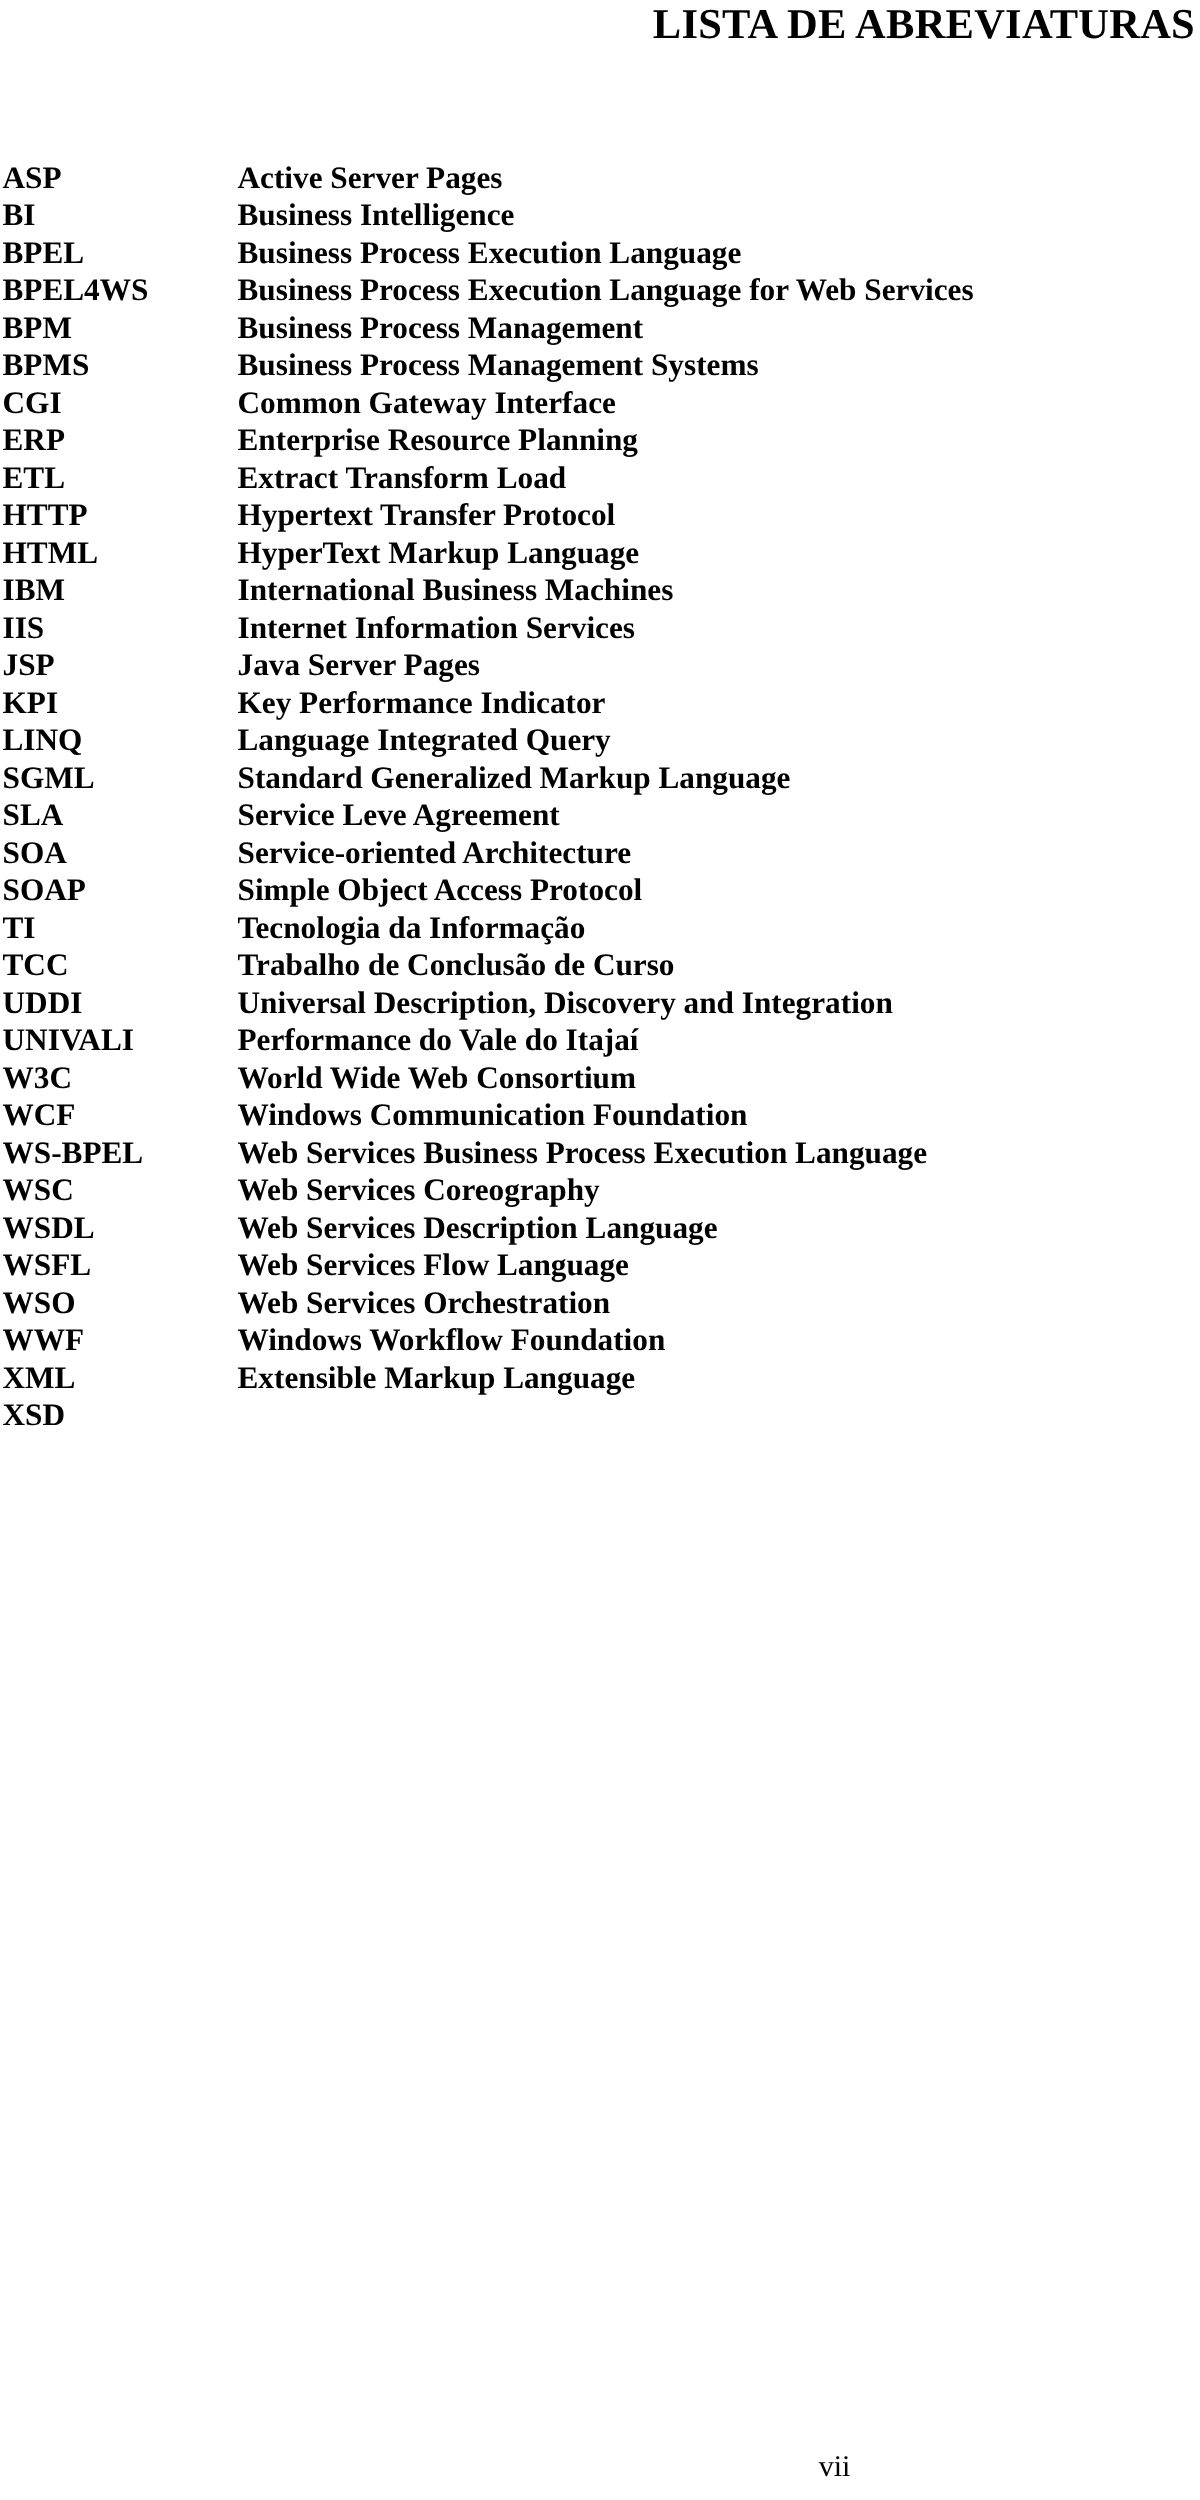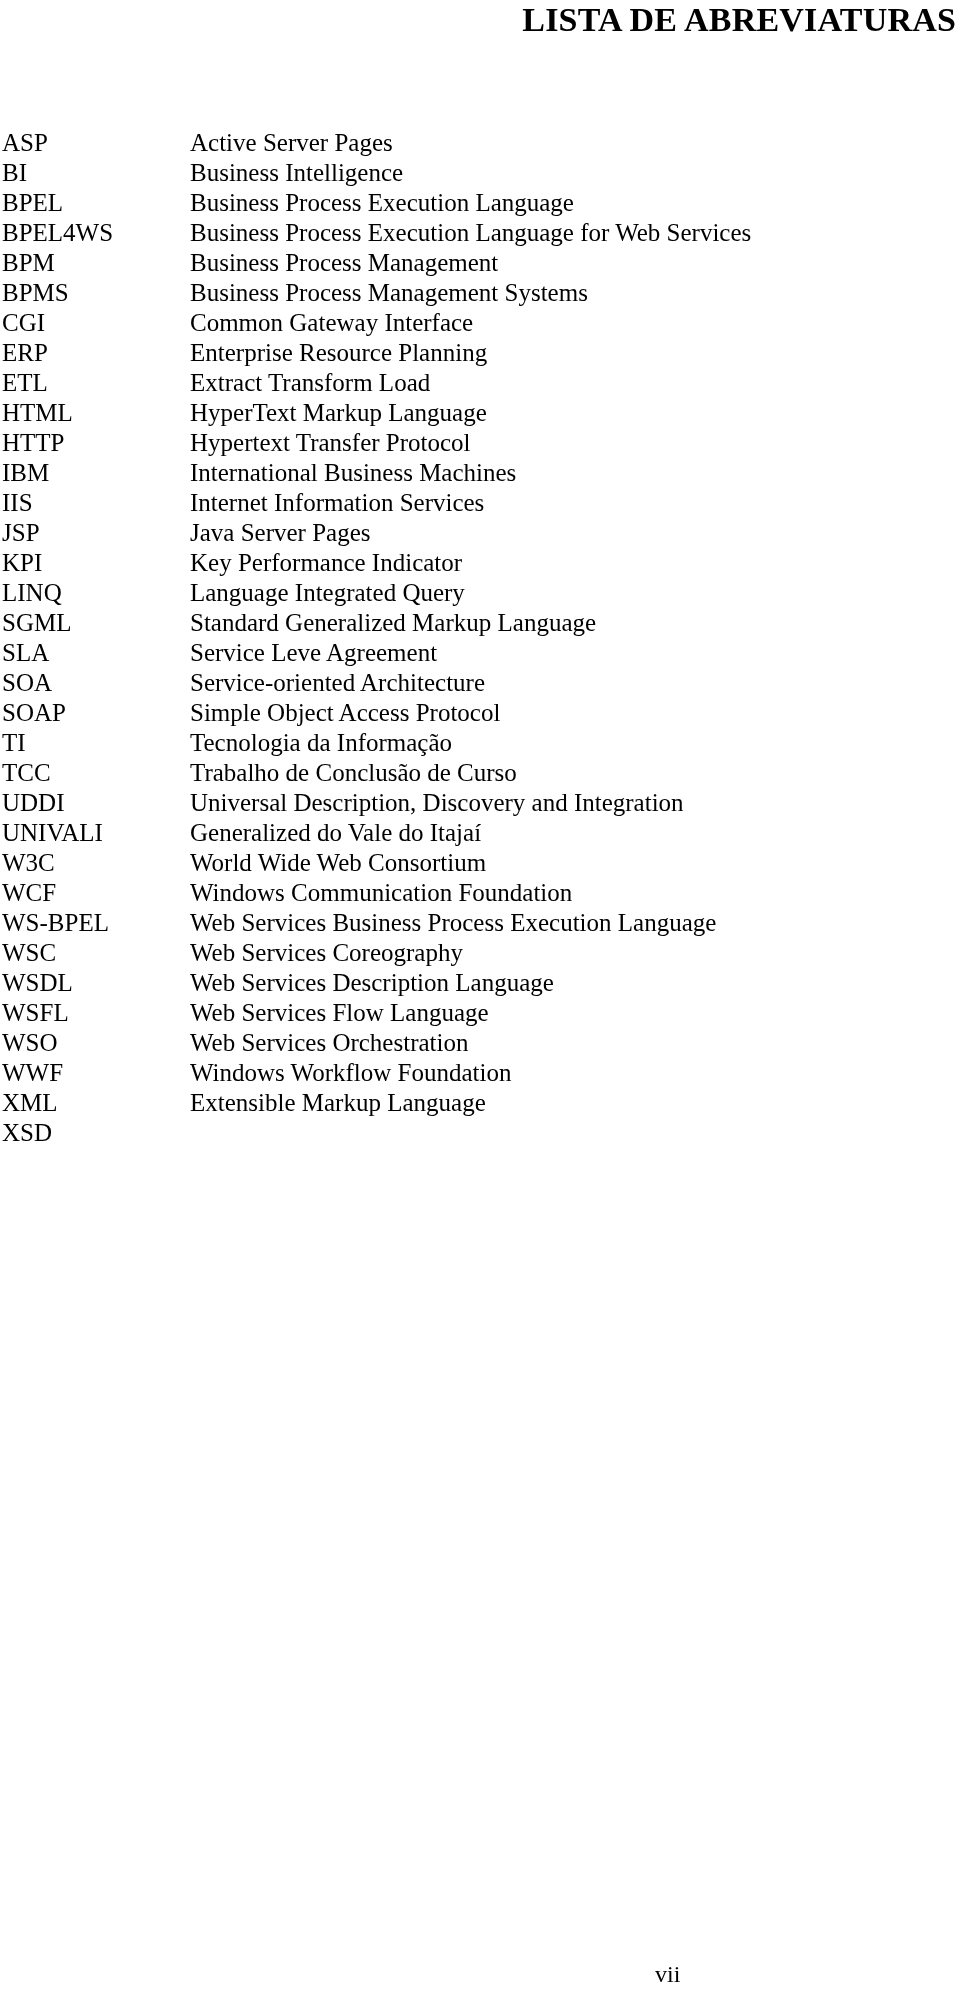--- a/index.html
+++ b/index.html
@@ -35,20 +35,21 @@
     letter-spacing: 0.2px;
     line-height: 40px;
     white-space: nowrap;
   }
 
   .abbrev-list {
     position: absolute;
     left: 2px;
     top: 128px;
     width: 956px;
+    font-weight: bold;
   }
 
   .abbrev-row {
     display: block;
     position: relative;
     height: 30px;
     line-height: 30px;
     white-space: nowrap;
   }
 
@@ -125,28 +126,28 @@
       </div>
       <div class="abbrev-row">
         <span class="abbrev-term">ERP</span>
         <span class="abbrev-def">Enterprise Resource Planning</span>
       </div>
       <div class="abbrev-row">
         <span class="abbrev-term">ETL</span>
         <span class="abbrev-def">Extract Transform Load</span>
       </div>
       <div class="abbrev-row">
+        <span class="abbrev-term">HTTP</span>
+        <span class="abbrev-def">Hypertext Transfer Protocol</span>
+      </div>
+      <div class="abbrev-row">
         <span class="abbrev-term">HTML</span>
         <span class="abbrev-def">HyperText Markup Language</span>
       </div>
       <div class="abbrev-row">
-        <span class="abbrev-term">HTTP</span>
-        <span class="abbrev-def">Hypertext Transfer Protocol</span>
-      </div>
-      <div class="abbrev-row">
         <span class="abbrev-term">IBM</span>
         <span class="abbrev-def">International Business Machines</span>
       </div>
       <div class="abbrev-row">
         <span class="abbrev-term">IIS</span>
         <span class="abbrev-def">Internet Information Services</span>
       </div>
       <div class="abbrev-row">
         <span class="abbrev-term">JSP</span>
         <span class="abbrev-def">Java Server Pages</span>
@@ -182,21 +183,21 @@
       <div class="abbrev-row">
         <span class="abbrev-term">TCC</span>
         <span class="abbrev-def">Trabalho de Conclusão de Curso</span>
       </div>
       <div class="abbrev-row">
         <span class="abbrev-term">UDDI</span>
         <span class="abbrev-def">Universal Description, Discovery and Integration</span>
       </div>
       <div class="abbrev-row">
         <span class="abbrev-term">UNIVALI</span>
-        <span class="abbrev-def">Generalized do Vale do Itajaí</span>
+        <span class="abbrev-def">Performance do Vale do Itajaí</span>
       </div>
       <div class="abbrev-row">
         <span class="abbrev-term">W3C</span>
         <span class="abbrev-def">World Wide Web Consortium</span>
       </div>
       <div class="abbrev-row">
         <span class="abbrev-term">WCF</span>
         <span class="abbrev-def">Windows Communication Foundation</span>
       </div>
       <div class="abbrev-row">

